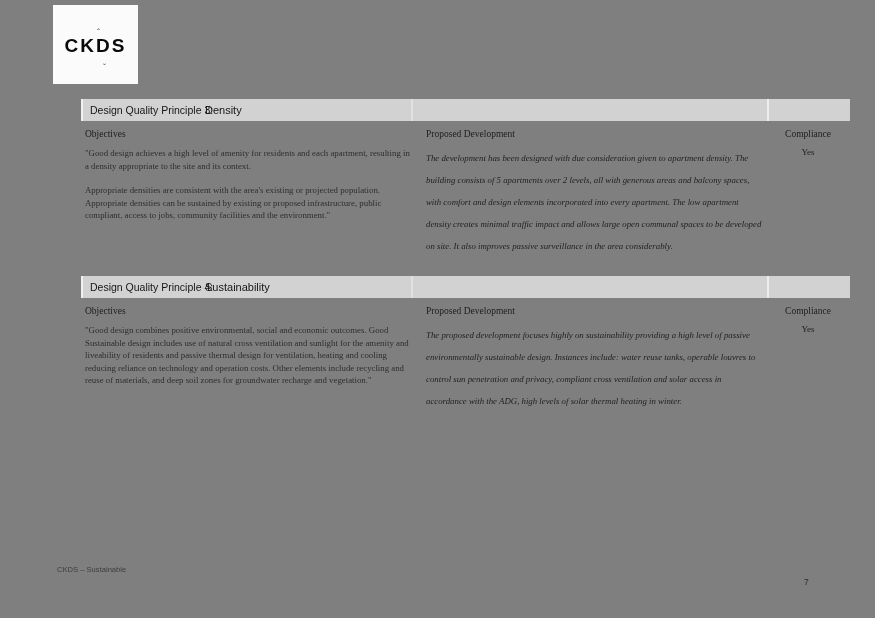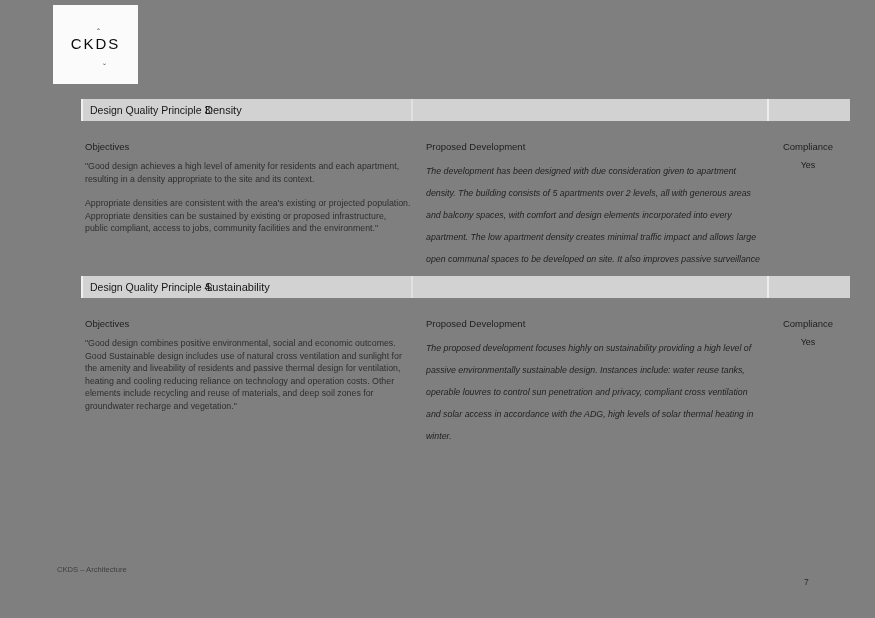--- a/index.html
+++ b/index.html
@@ -9,21 +9,21 @@
     font-family:"Liberation Sans", sans-serif;
     color:#1a1a1a;
   }
   
   .logo-box{
     position:absolute;left:53px;top:5px;width:85px;height:79px;
     background:#fbfbfb;
   }
   .logo-text{
     position:absolute;left:0;right:0;top:30px;text-align:center;
-    font-size:15px;font-weight:400;letter-spacing:2px;color:#0a0a0a;
+    font-size:19px;font-weight:700;letter-spacing:2px;color:#0a0a0a;
   }
   .logo-caret{position:absolute;font-size:9px;color:#555;line-height:1;}
   .caret-up{left:44px;top:23px;}
   .caret-down{left:50px;top:58px;}
   
   .section{position:absolute;left:53px;width:769px;padding-left:28px;}
   .sec-3{top:99px;}
   .sec-4{top:276px;}
   .bar{
     position:relative;height:22px;background:#d2d2d2;
@@ -34,21 +34,21 @@
   .sep-2{left:684px;background:#ededed;}
   .bar-label{
     position:absolute;left:7px;top:0;line-height:22px;
     font-size:10.5px;color:#161616;
   }
   .bar-value{
     position:absolute;left:122px;top:0;line-height:22px;
     font-size:11px;color:#161616;
   }
   .sec-body{position:relative;}
-  .col{position:absolute;top:20px;}
+  .col{position:absolute;top:8px;font-family:Liberation Serif, serif;}
   .col-obj{left:4px;width:326px;}
   .col-prop{left:345px;width:336px;}
   .col-comp{left:687px;width:80px;text-align:center;}
   .col-head{font-size:9.5px;color:#1d1d1d;margin:0 0 8px 0;}
   .body-text{
     font-size:8.8px;line-height:12.6px;color:#2e2e2e;margin:0 0 12px 0;
   }
   .prop-text{
     font-size:8.8px;line-height:22px;color:#1f1f1f;
     font-style:italic;margin:0;
@@ -116,17 +116,17 @@
         <p class="prop-text">The proposed development focuses highly on sustainability providing a high level of passive environmentally sustainable design. Instances include: water reuse tanks, operable louvres to control sun penetration and privacy, compliant cross ventilation and solar access in accordance with the ADG, high levels of solar thermal heating in winter.</p>
       </div>
       <div class="col col-comp">
         <p class="col-head">Compliance</p>
         <div class="comp-value">Yes</div>
       </div>
     </div>
   </div>
 
   <div class="footer">
-    <div>CKDS – Architecture</div>
+    <div>CKDS – Sustainable</div>
   </div>
   <div class="page-num">7</div>
 
 </div>
 
 </body></html>

